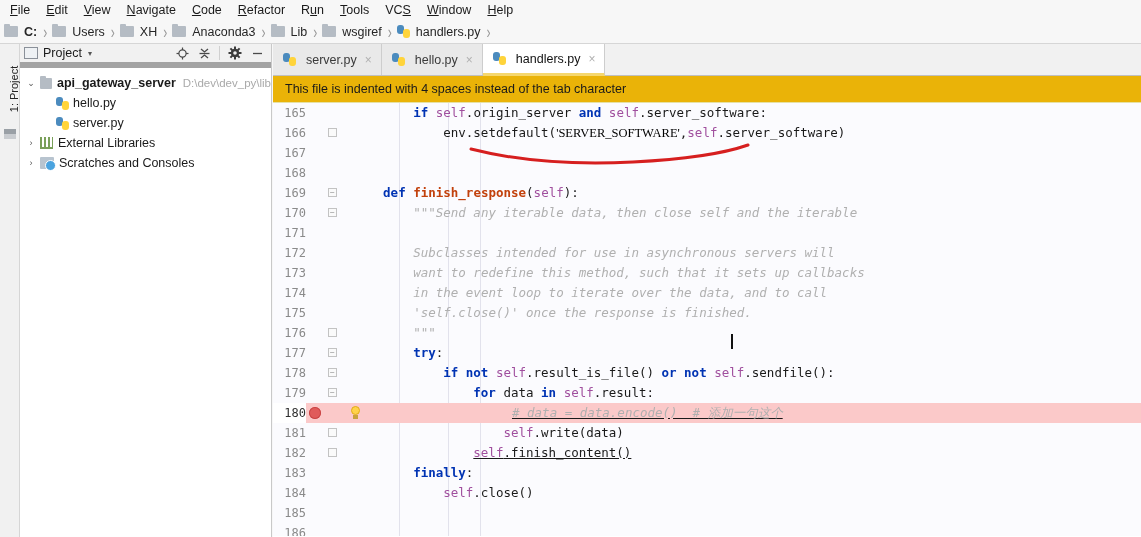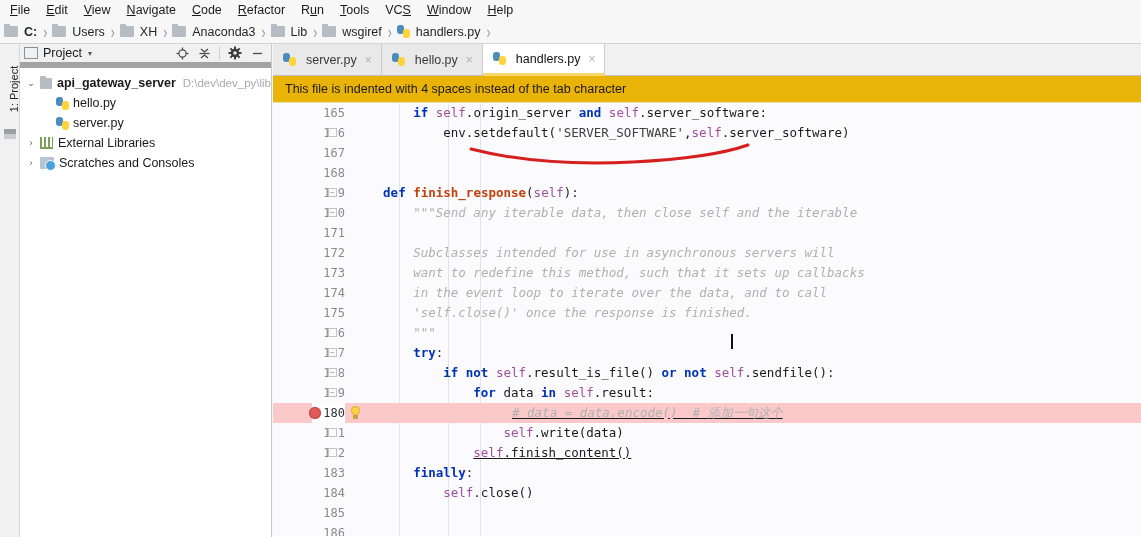--- a/index.html
+++ b/index.html
@@ -160,21 +160,21 @@
 
   .codearea {
     position: relative; height: 433px; background: #fbfbfe; overflow: hidden;
   }
   .line {
     position: relative; height: 20px; line-height: 20px; white-space: pre;
     font-family: "DejaVu Sans Mono", monospace; font-size: 12.5px;
   }
   .ln {
     position: absolute; left: 0; width: 33px; text-align: right;
-    color: #8a8a8a; font-family: "DejaVu Sans Mono", monospace; font-size: 12px; margin-left: 39px;
+    color: #8a8a8a; font-family: "DejaVu Sans Mono", monospace; font-size: 12px;
   }
   .code {
     position: absolute; left: 80px; right: 0; white-space: pre;
   }
   .line.hl {
     background: #fbc9c9;
   }
   .line.hl .ln {
     background: #ffffff; color: #303030; width: 33px;
   }
@@ -200,21 +200,21 @@
 
   
   .guide {
     position: absolute; top: 0; width: 1px; height: 100%; background: #e2e2ec;
   }
 
   
   .kw  { color: #0033b3; font-weight: bold; }
   .fn  { color: #c2410c; font-weight: bold; }
   .slf { color: #a04f9e; }
-  .str { color: #404040; }
+  .str { color: #000000; font-family: Liberation Serif, serif; }
   .doc { color: #b0b0b0; font-style: italic; }
   .cmt { color: #b0b0b0; font-style: italic; }
   .pln { color: #1a1a1a; }
 
   
   .scribble { position: absolute; left: 0; top: 0; pointer-events: none; }
   .caret-ins {
     position: absolute; width: 1.5px; height: 15px; background: #111;
   }
 </style>

